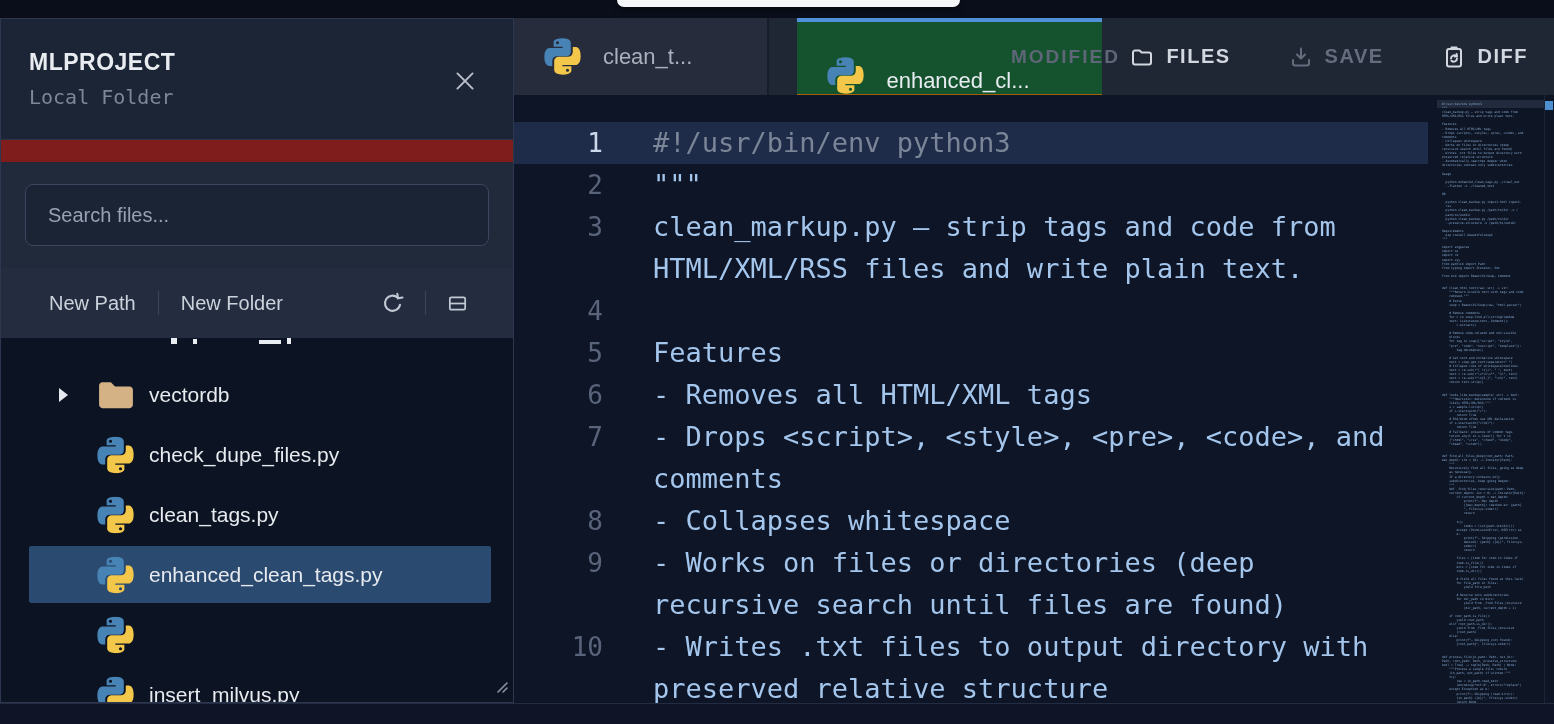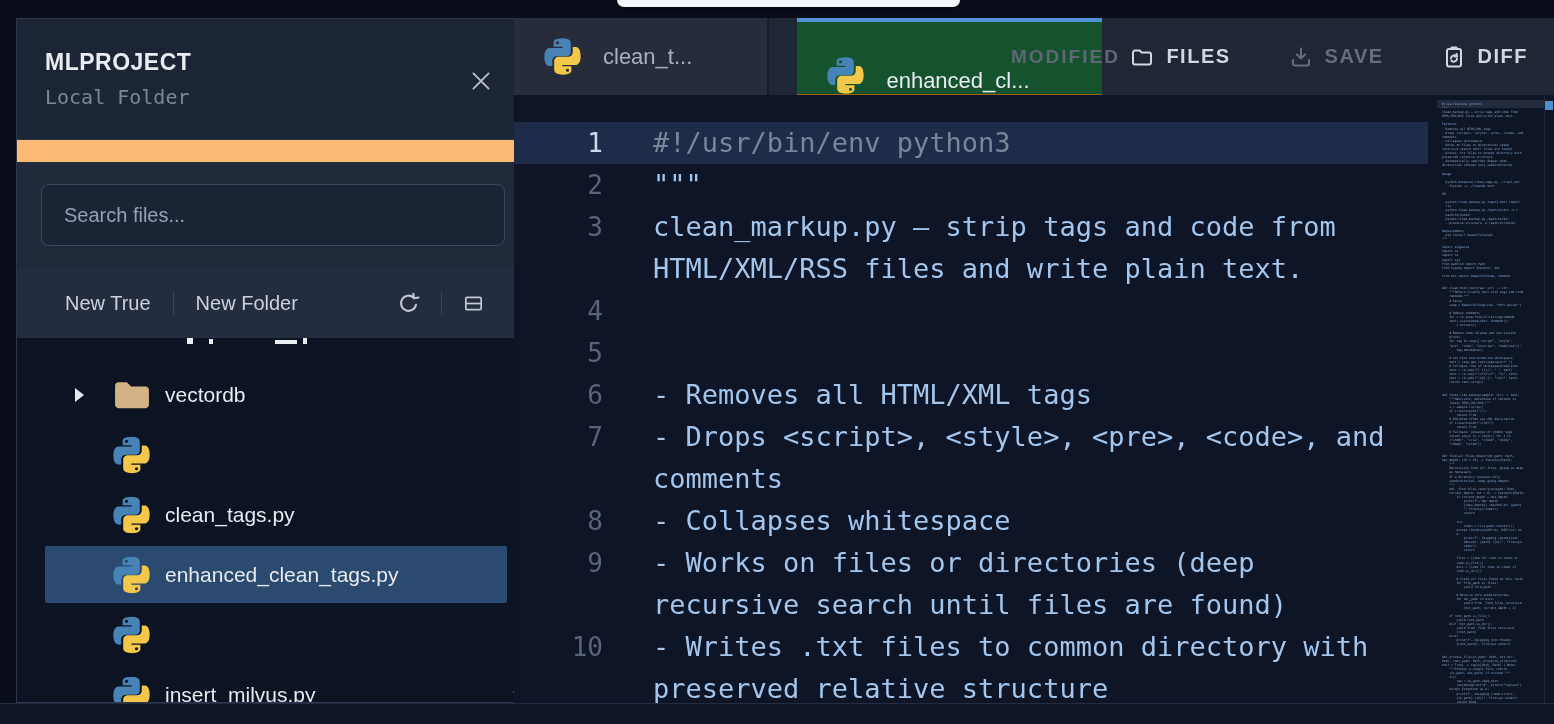--- a/index.html
+++ b/index.html
@@ -5,22 +5,22 @@
   * { margin:0; padding:0; box-sizing:border-box; }
   html,body { width:1554px; height:724px; overflow:hidden; }
   body { background:#0a0e1b; font-family:"Liberation Sans", sans-serif; position:relative; }
 
   
   .top-strip { position:absolute; left:0; top:0; width:1554px; height:18px; background:#0a0e1b; }
   .omnibox-bottom { position:absolute; left:617px; top:0; width:343px; height:7px;
     background:#f5f6f8; border-radius:0 0 10px 10px; box-shadow:0 2px 6px rgba(0,0,0,.5); }
 
   
-  .sidebar { position:absolute; left:16px; top:18px; width:514px; height:685px;
-    background:#fdba74; border:1px solid #2d3850; overflow:hidden; }
+  .sidebar { position:absolute; left:0; top:18px; width:514px; height:685px;
+    background:#7f1d1d; border:1px solid #2d3850; overflow:hidden; }
   .sb-header { position:relative; height:121px; background:#1c2535; border-bottom:1px solid #2a3347;
     padding:30px 0 0 28px; }
   .sb-title { color:#e9ecf1; font-size:23px; font-weight:bold; letter-spacing:.5px; }
   .sb-subtitle { color:#7e8798; font-size:20px; font-family:"DejaVu Sans Mono", monospace; margin-top:9px; }
   .sb-close { position:absolute; right:34px; top:48px; width:28px; height:28px; cursor:pointer;
     display:flex; align-items:center; justify-content:center; }
   .sb-search-panel { background:#202a3b; padding:22px 24px; margin:22px 0 0 0; }
   .sb-search-input { width:100%; height:62px; background:#1b2435; border:1px solid #3c465e;
     border-radius:8px; color:#e9ecf1; font-size:20px; padding:0 22px; outline:none;
     font-family:"Liberation Sans", sans-serif; }
@@ -101,21 +101,21 @@
           <path d="M5 5L19 19M19 5L5 19" stroke="#b9bfca" stroke-width="1.8" stroke-linecap="round"></path>
         </svg>
     </div>
   </div>
 
   <div class="sb-search-panel">
     <input class="sb-search-input" type="text" placeholder="Search files..." style="">
   </div>
 
   <div class="sb-toolbar">
-    <button class="sb-btn">New True</button>
+    <button class="sb-btn">New Path</button>
     <div class="sb-sep"></div>
     <button class="sb-btn">New Folder</button>
     <div class="sb-tool-icons">
       <button class="sb-icon-btn">
         <svg width="25" height="25" viewBox="0 0 24 24" fill="none" stroke="#c3c9d4" stroke-width="2" stroke-linecap="round">
           <path d="M19.2 13.2A7.3 7.3 0 1 1 17 6.4"></path>
             <polyline points="16.6,2.6 17.3,7.0 21.6,6.2"></polyline>
         </svg>
       </button>
       <div class="sb-sep"></div>
@@ -149,20 +149,21 @@
         </span>
         <span class="flabel">vectordb</span>
       </div>
       <div class="row">
         <span class="ficon">
           <svg width="37" height="37" viewBox="0 0 110 110">
     <path fill="#4883b5" d="M54.9 1C26.8 1 28.6 13.2 28.6 13.2l.03 12.6h26.8v3.8H17.9S1 27.6 1 55.9c0 28.3 14.7 27.3 14.7 27.3h8.8V69.1s-.5-14.7 14.5-14.7h26.6s14.1.2 14.1-13.6V16S82.1 1 54.9 1zM40.1 9.3a4.8 4.8 0 1 1 0 9.6 4.8 4.8 0 0 1 0-9.6z"></path>
     <path fill="#f3c84a" d="M55.1 109c28.1 0 26.3-12.2 26.3-12.2l-.03-12.6H54.6v-3.8h37.5s16.9 2 16.9-26.3c0-28.3-14.7-27.3-14.7-27.3h-8.8v14.1s.5 14.7-14.5 14.7H44.4s-14.1-.2-14.1 13.6V94S28 109 55.1 109zm14.8-8.3a4.8 4.8 0 1 1 0-9.6 4.8 4.8 0 0 1 0 9.6z"></path>
   </svg>
         </span>
+        <span class="flabel">check_dupe_files.py</span>
       </div>
       <div class="row">
         <span class="ficon">
           <svg width="37" height="37" viewBox="0 0 110 110">
     <path fill="#4883b5" d="M54.9 1C26.8 1 28.6 13.2 28.6 13.2l.03 12.6h26.8v3.8H17.9S1 27.6 1 55.9c0 28.3 14.7 27.3 14.7 27.3h8.8V69.1s-.5-14.7 14.5-14.7h26.6s14.1.2 14.1-13.6V16S82.1 1 54.9 1zM40.1 9.3a4.8 4.8 0 1 1 0 9.6 4.8 4.8 0 0 1 0-9.6z"></path>
     <path fill="#f3c84a" d="M55.1 109c28.1 0 26.3-12.2 26.3-12.2l-.03-12.6H54.6v-3.8h37.5s16.9 2 16.9-26.3c0-28.3-14.7-27.3-14.7-27.3h-8.8v14.1s.5 14.7-14.5 14.7H44.4s-14.1-.2-14.1 13.6V94S28 109 55.1 109zm14.8-8.3a4.8 4.8 0 1 1 0-9.6 4.8 4.8 0 0 1 0 9.6z"></path>
   </svg>
         </span>
         <span class="flabel">clean_tags.py</span>
       </div>
@@ -270,40 +271,41 @@
       <div class="code-row">
         <span class="ln">3</span>
         <span class="code tok-string">clean_markup.py — strip tags and code from HTML/XML/RSS files and write plain text.</span>
       </div>
       <div class="code-row">
         <span class="ln">4</span>
         <span class="code tok-string"></span>
       </div>
       <div class="code-row">
         <span class="ln">5</span>
+        <span class="code tok-string">Features</span>
       </div>
       <div class="code-row">
         <span class="ln">6</span>
         <span class="code tok-string">- Removes all HTML/XML tags</span>
       </div>
       <div class="code-row">
         <span class="ln">7</span>
         <span class="code tok-string">- Drops &lt;script&gt;, &lt;style&gt;, &lt;pre&gt;, &lt;code&gt;, and comments</span>
       </div>
       <div class="code-row">
         <span class="ln">8</span>
         <span class="code tok-string">- Collapses whitespace</span>
       </div>
       <div class="code-row">
         <span class="ln">9</span>
         <span class="code tok-string">- Works on files or directories (deep recursive search until files are found)</span>
       </div>
       <div class="code-row">
         <span class="ln">10</span>
-        <span class="code tok-string">- Writes .txt files to common directory with preserved relative structure</span>
+        <span class="code tok-string">- Writes .txt files to output directory with preserved relative structure</span>
       </div>
     </div>
 
   <div class="minimap">
     <div class="minimap-viewport"></div>
     <pre>#!/usr/bin/env python3
 """
 clean_markup.py — strip tags and code from
 HTML/XML/RSS files and write plain text.
 

